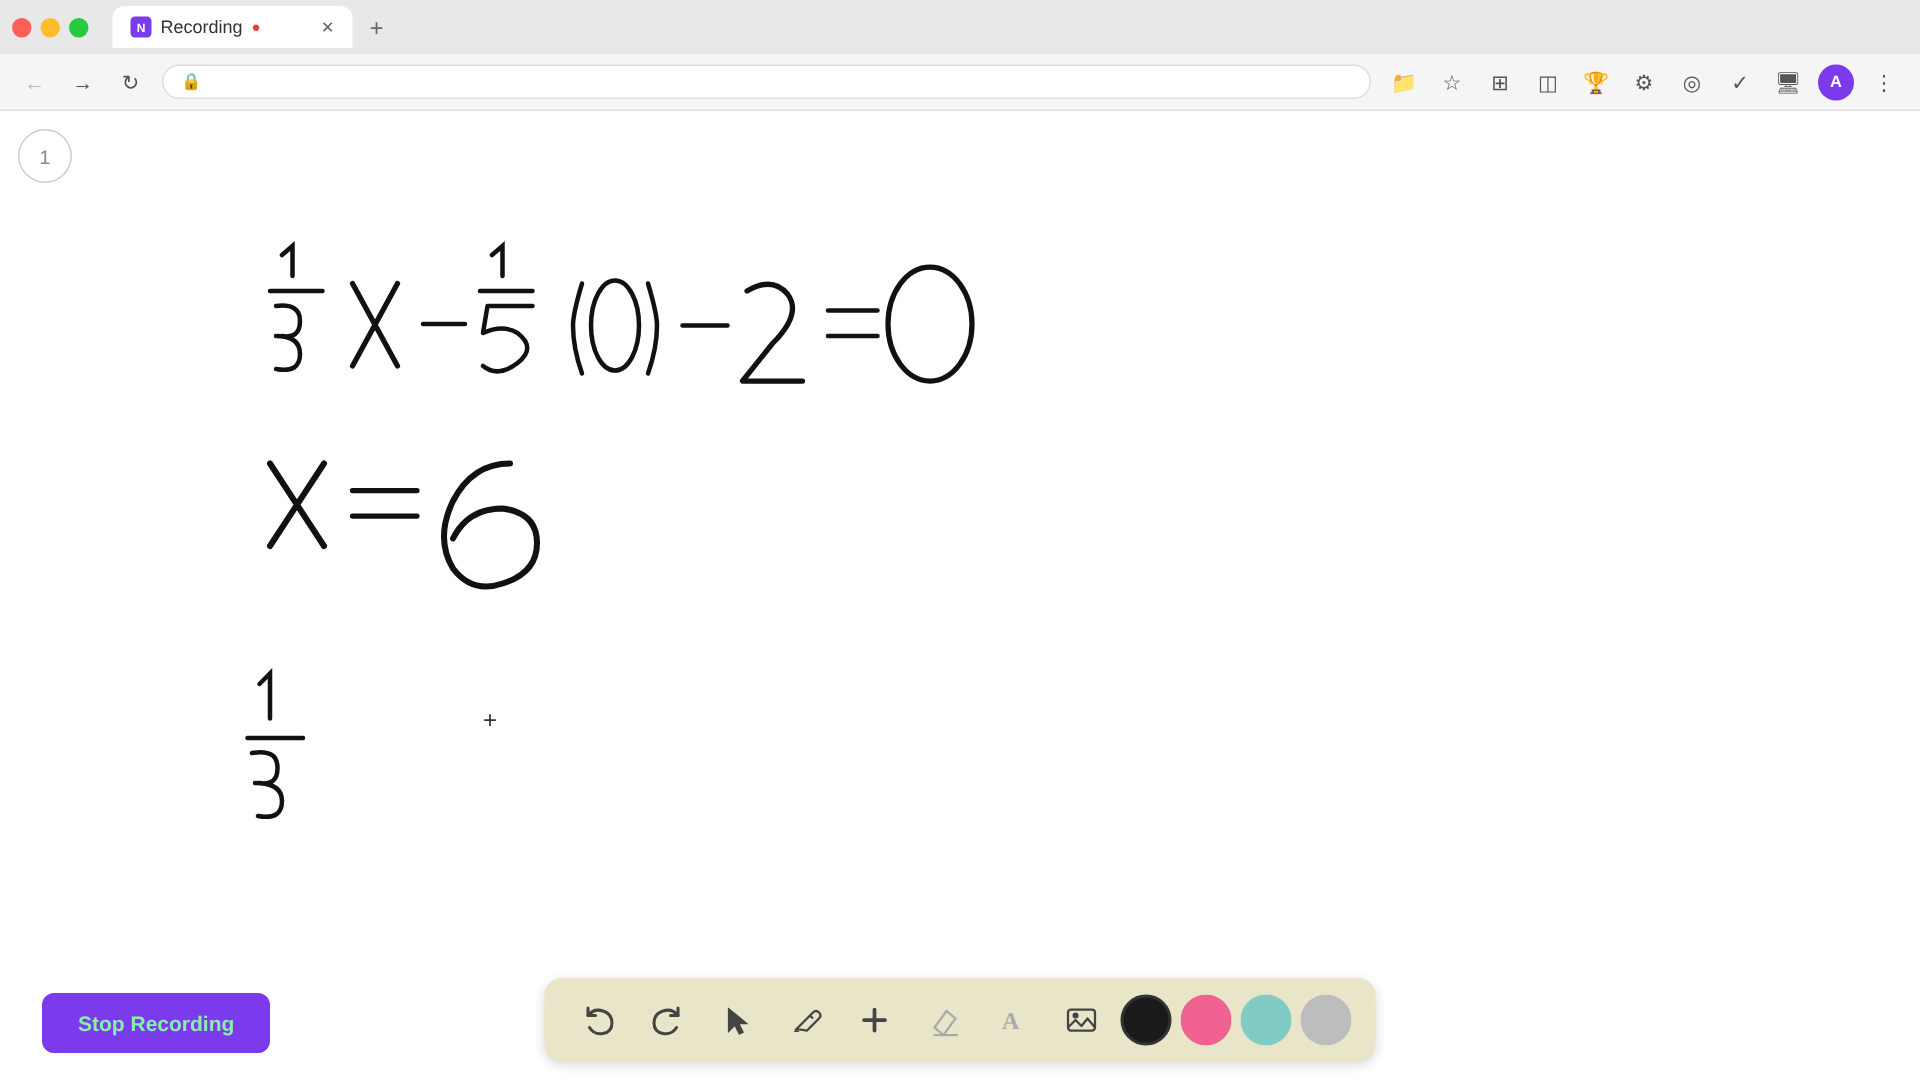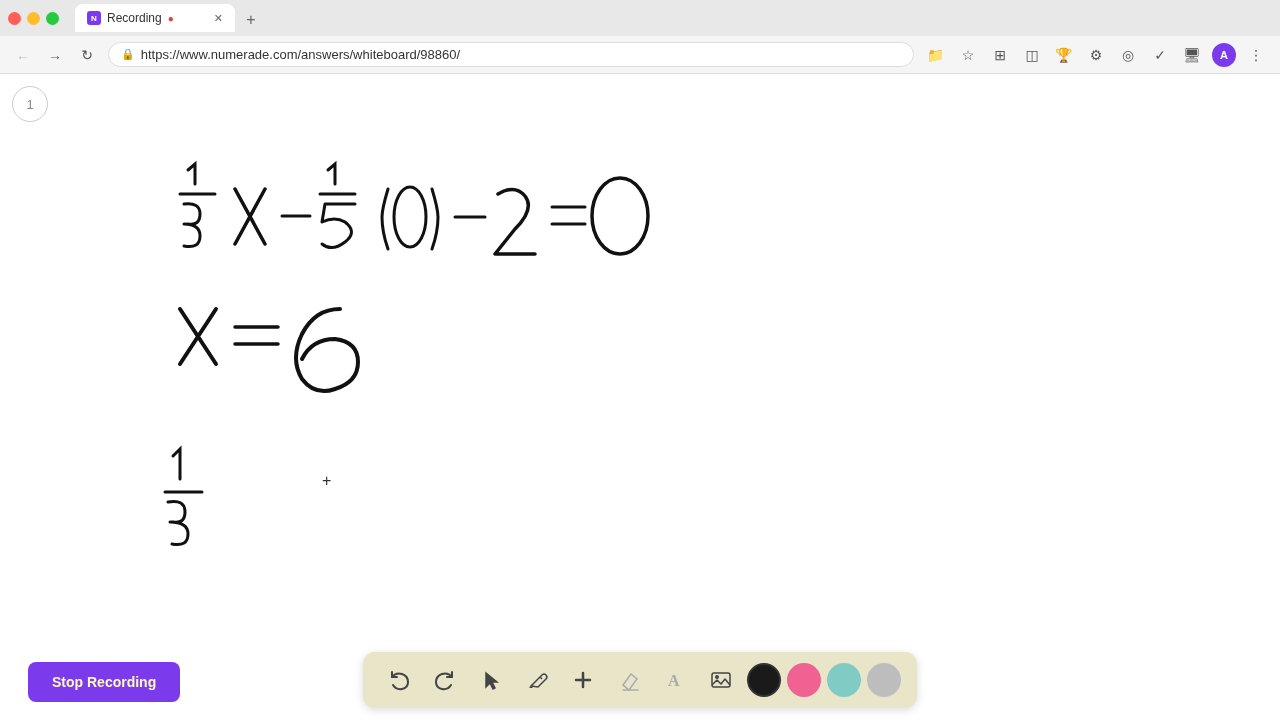--- a/index.html
+++ b/index.html
@@ -140,21 +140,21 @@
       cursor: pointer;
     }
     .color-btn.active { border-color: #333; }
 
     
     .stop-recording-btn {
       position: absolute;
       bottom: 18px;
       left: 28px;
       background: #7c3aed;
-      color: #fef9c3;
+      color: #86efac;
       border: none;
       border-radius: 8px;
       padding: 12px 24px;
       font-size: 14px;
       font-weight: 600;
       cursor: pointer;
       white-space: nowrap;
     }
   </style>
 </head>
@@ -177,21 +177,20 @@
       <button class="tab-new">+</button>
     </div>
   </div>
 
   <div class="address-bar">
     <button class="nav-btn disabled">←</button>
     <button class="nav-btn">→</button>
     <button class="nav-btn">↻</button>
     <div class="url-bar">
       <span class="url-lock">🔒</span>
-      <span class="url-text">https://www.numerade.com/answers/whiteboard/98860/</span>
     </div>
     <div class="toolbar-icons">
       <button class="tb-icon">📁</button>
       <button class="tb-icon">☆</button>
       <button class="tb-icon">⊞</button>
       <button class="tb-icon">◫</button>
       <button class="tb-icon">🏆</button>
       <button class="tb-icon">⚙</button>
       <button class="tb-icon">◎</button>
       <button class="tb-icon">✓</button>

